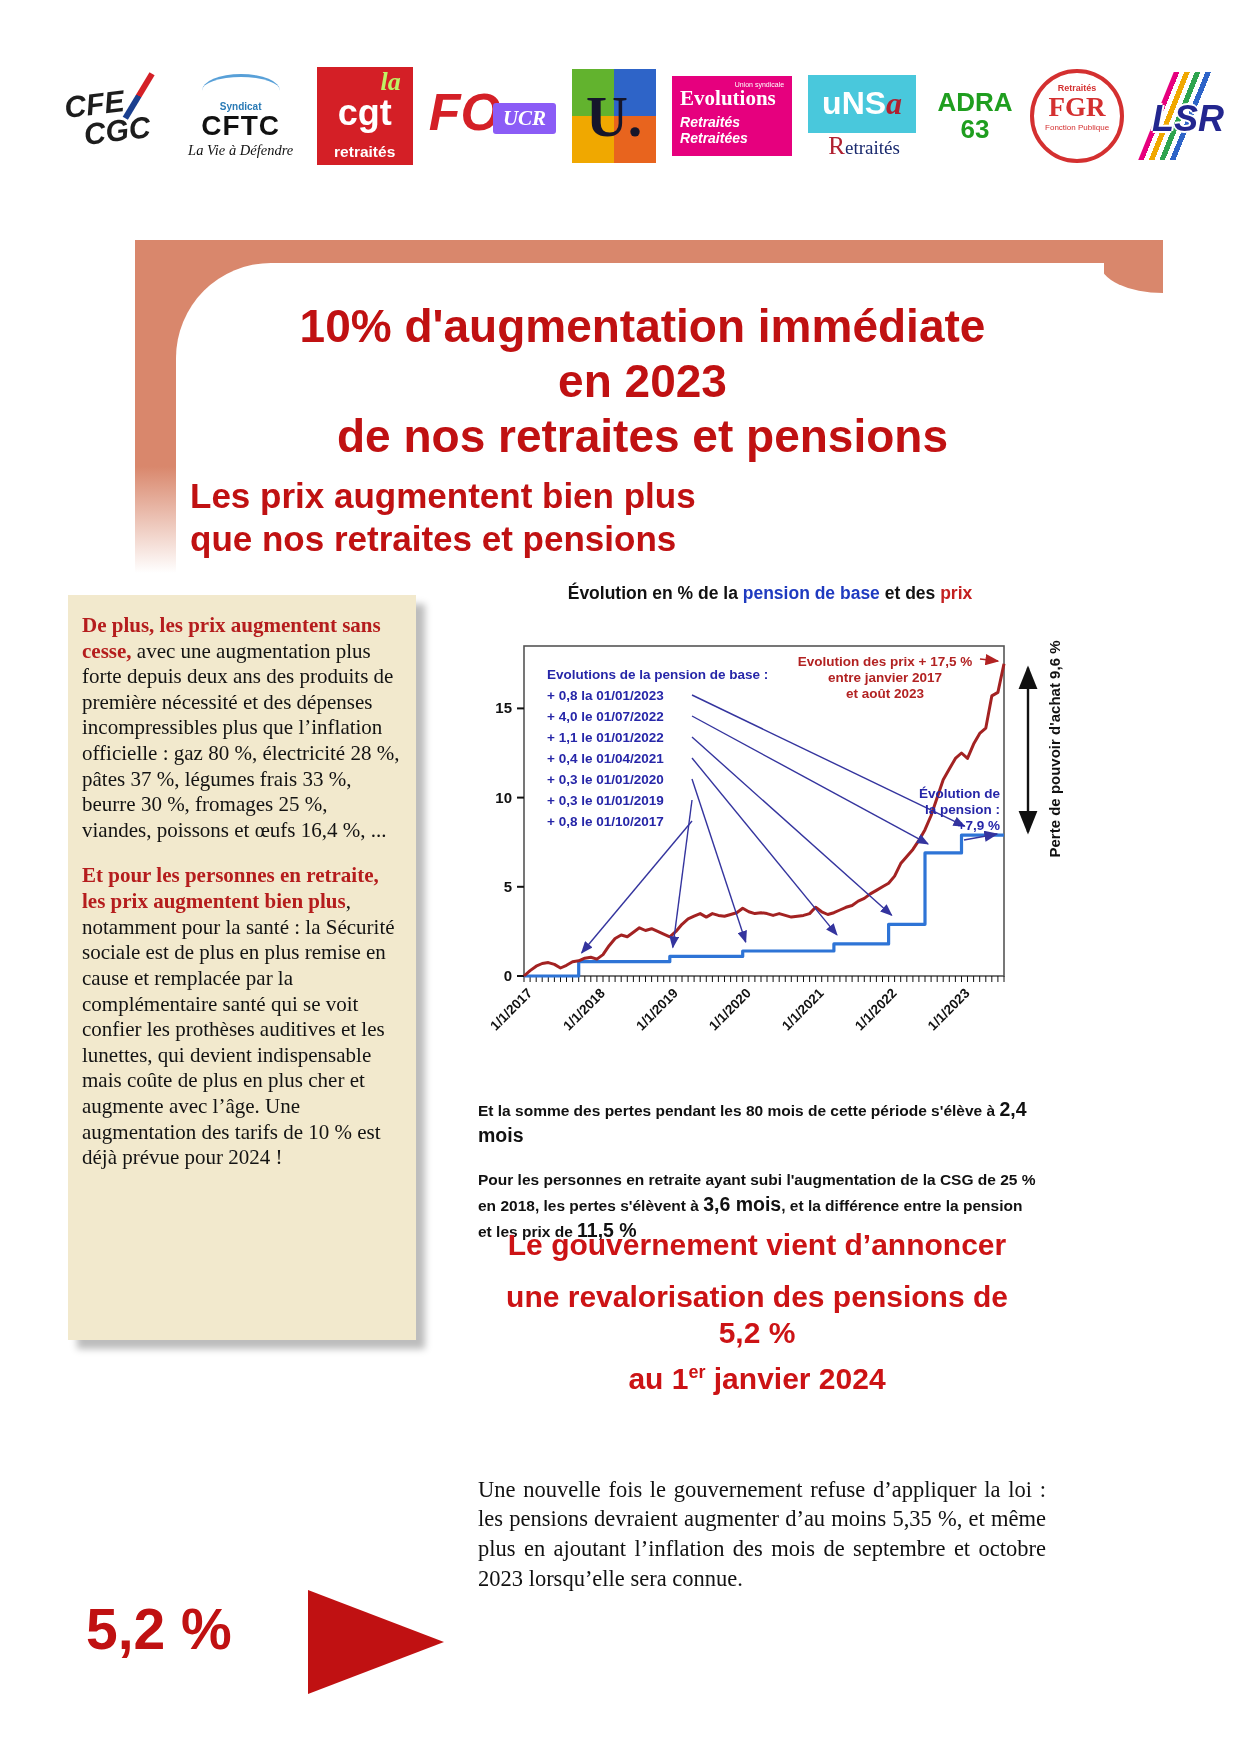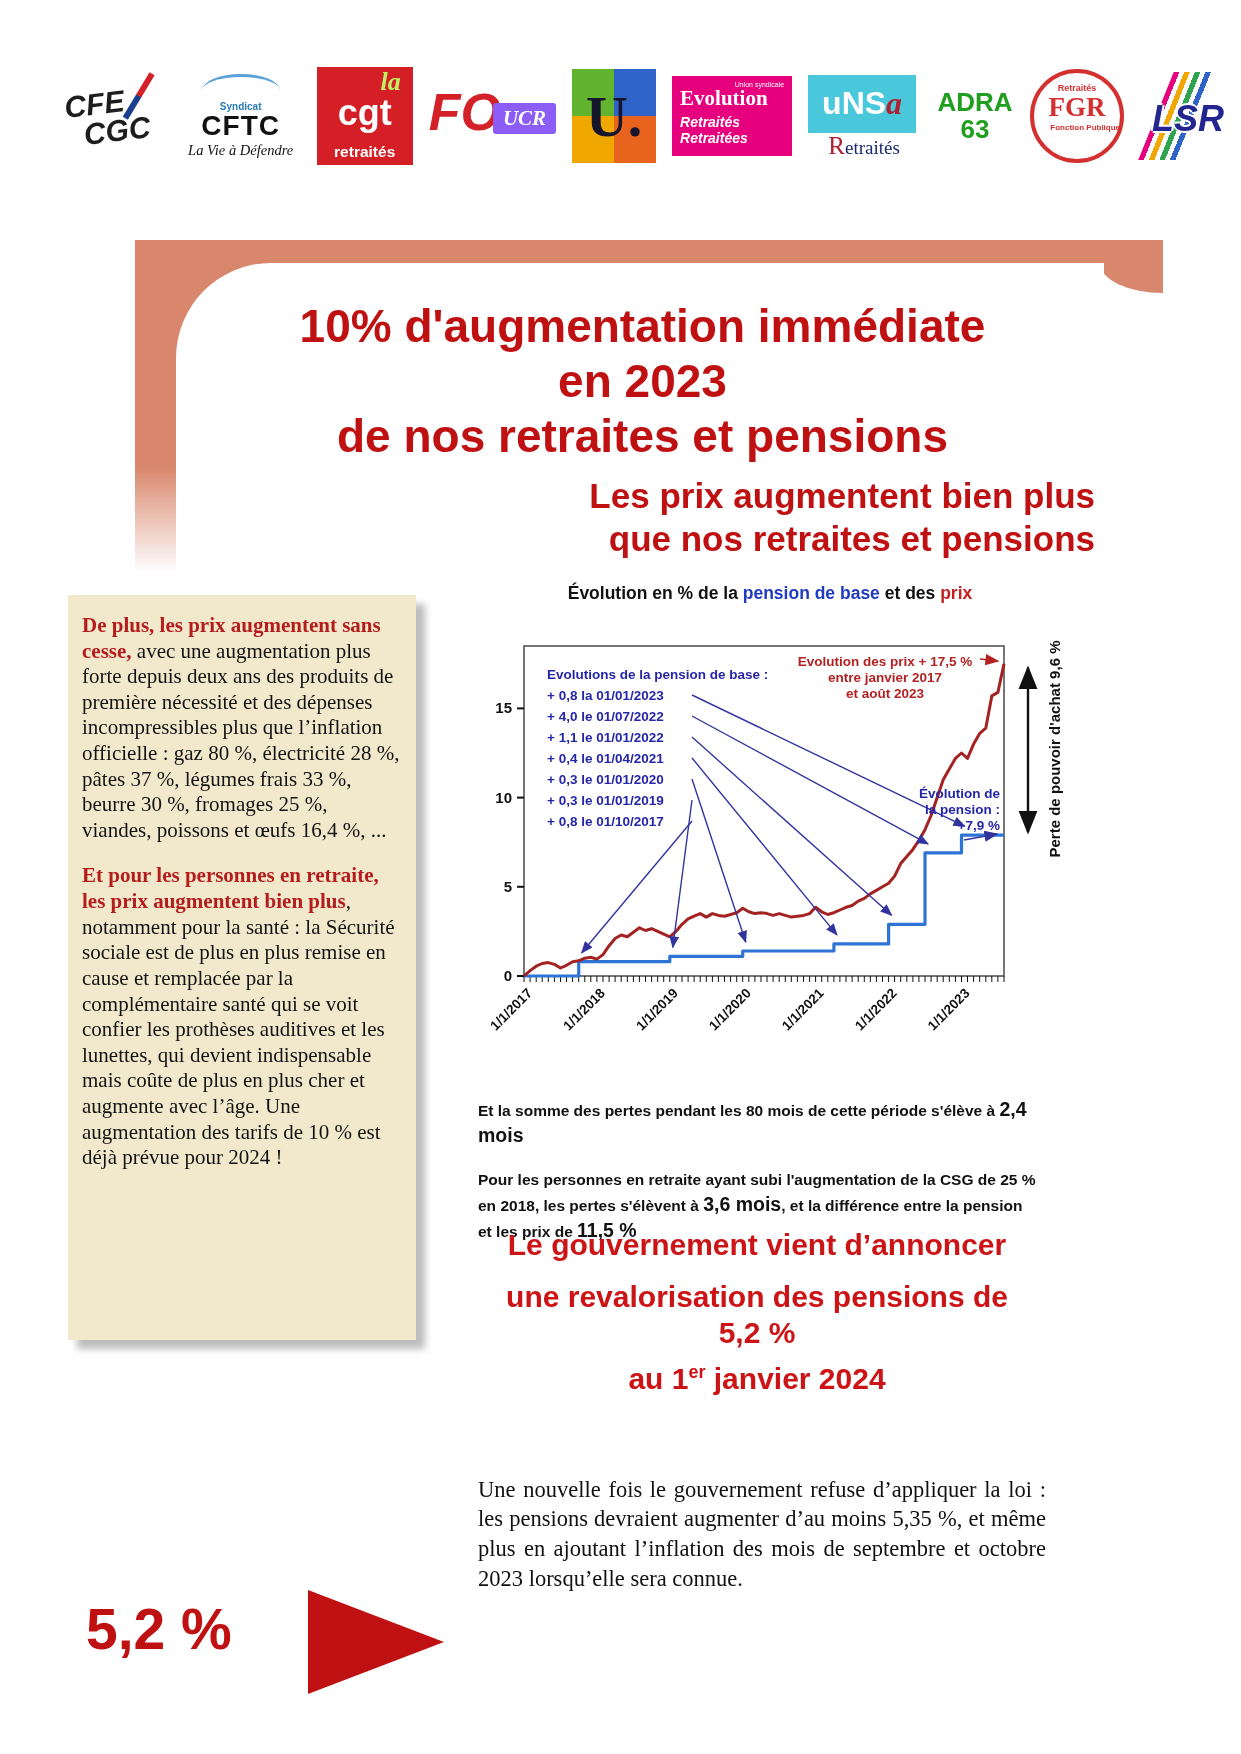--- a/index.html
+++ b/index.html
@@ -44,40 +44,40 @@
   .unsa-box{width:108px;height:58px;background:#49c8dc;display:flex;align-items:center;
             justify-content:center;color:#fff;font-weight:900;font-size:32px;}
   .unsa-a{color:#b02030;font-family:"Liberation Serif",serif;font-style:italic;font-weight:bold;}
   .unsa-sub{font-family:"Liberation Serif",serif;font-size:19px;color:#1a2a6e;line-height:1;}
   .unsa-sub .bigR{color:#b02030;font-size:25px;}
   .lg-adra{color:#1f9e1f;font-weight:900;font-size:26px;text-align:center;line-height:1.05;width:78px;}
   .lg-fgr{width:94px;height:94px;border:4px solid #d43030;border-radius:50%;position:relative;
           color:#d43030;text-align:center;box-sizing:border-box;background:#fff;}
   .fgr-top{font-size:9px;font-weight:bold;margin-top:10px;}
   .fgr-main{font-family:"Liberation Serif",serif;font-size:27px;font-weight:900;line-height:1.1;}
-  .fgr-sub{font-size:8px;font-weight:bold;text-align:right;}
+  .fgr-sub{font-size:8px;font-weight:normal;}
   .lg-lsr{width:92px;height:88px;position:relative;}
   .lsr-stripes{position:absolute;left:16px;top:0;width:62px;height:88px;transform:skewX(-22deg);
     background:linear-gradient(90deg,#e6007e 0 9%,#fff 9% 17%,#f0a800 17% 26%,#fff 26% 34%,
                #2ea44f 34% 43%,#fff 43% 51%,#2e64c8 51% 60%,#fff 60% 100%);}
   .lsr-text{position:absolute;bottom:20px;left:12px;font-weight:900;font-style:italic;font-size:36px;
             color:#23268f;text-shadow:2px 0 #fff,-2px 0 #fff,0 2px #fff,0 -2px #fff;}
 
   
   .coral-band{position:absolute;left:135px;top:240px;width:1028px;height:24px;background:#d9876c;}
   .coral-corner{position:absolute;left:135px;top:240px;width:145px;height:132px;background:#d9876c;}
   .coral-strip{position:absolute;left:135px;top:240px;width:41px;height:333px;
     background:linear-gradient(180deg,#d9876c 0%,#d9876c 68%,rgba(217,135,108,0) 100%);}
   .coral-tail{position:absolute;left:1100px;top:263px;width:63px;height:30px;background:#d9876c;
               border-bottom-left-radius:100% 100%;}
   .title-card{position:absolute;left:176px;top:263px;width:928px;height:302px;background:#fff;
               border-top-left-radius:95px;}
   .main-title{position:absolute;left:190px;top:268px;width:905px;text-align:center;color:#c01112;
               font-weight:900;font-size:46px;line-height:1.2;}
-  .sub-title{position:absolute;left:190px;top:446px;width:905px;text-align:right;color:#c01112;
+  .sub-title{position:absolute;left:190px;top:446px;width:905px;text-align:left;color:#c01112;
              font-weight:800;font-size:35px;line-height:1.22;}
 
   
   .note{position:absolute;left:68px;top:595px;width:348px;min-height:745px;background:#f2e9cd;
         box-shadow:9px 9px 7px #bdbdbd;padding:18px 14px 12px;box-sizing:border-box;
         font-family:"Liberation Serif",serif;font-size:21px;line-height:1.22;color:#131313;}
   .note p{margin:0 0 20px;}
   .note p:last-child{margin-bottom:16px;}
   .lead{color:#b51d1d;font-weight:bold;}
 
@@ -141,21 +141,21 @@
       <div class="fsu-grid">
         <div class="fsu-c1"></div>
           <div class="fsu-c2"></div>
           <div class="fsu-c3"></div>
           <div class="fsu-c4"></div>
       </div>
       <div class="fsu-u">U.</div>
     </div>
     <div class="logo lg-solid">
       <div class="sol-union">Union syndicale</div>
-      <div class="sol-main">Evolution</div>
+      <div class="sol-main">Evolutions</div>
       <div class="sol-sub">
         <div>Retraités</div>
         <div>Retraitées</div>
       </div>
     </div>
     <div class="logo lg-unsa">
       <div class="unsa-box">
         <span>uNS</span>
           <span class="unsa-a">a</span>
       </div>

